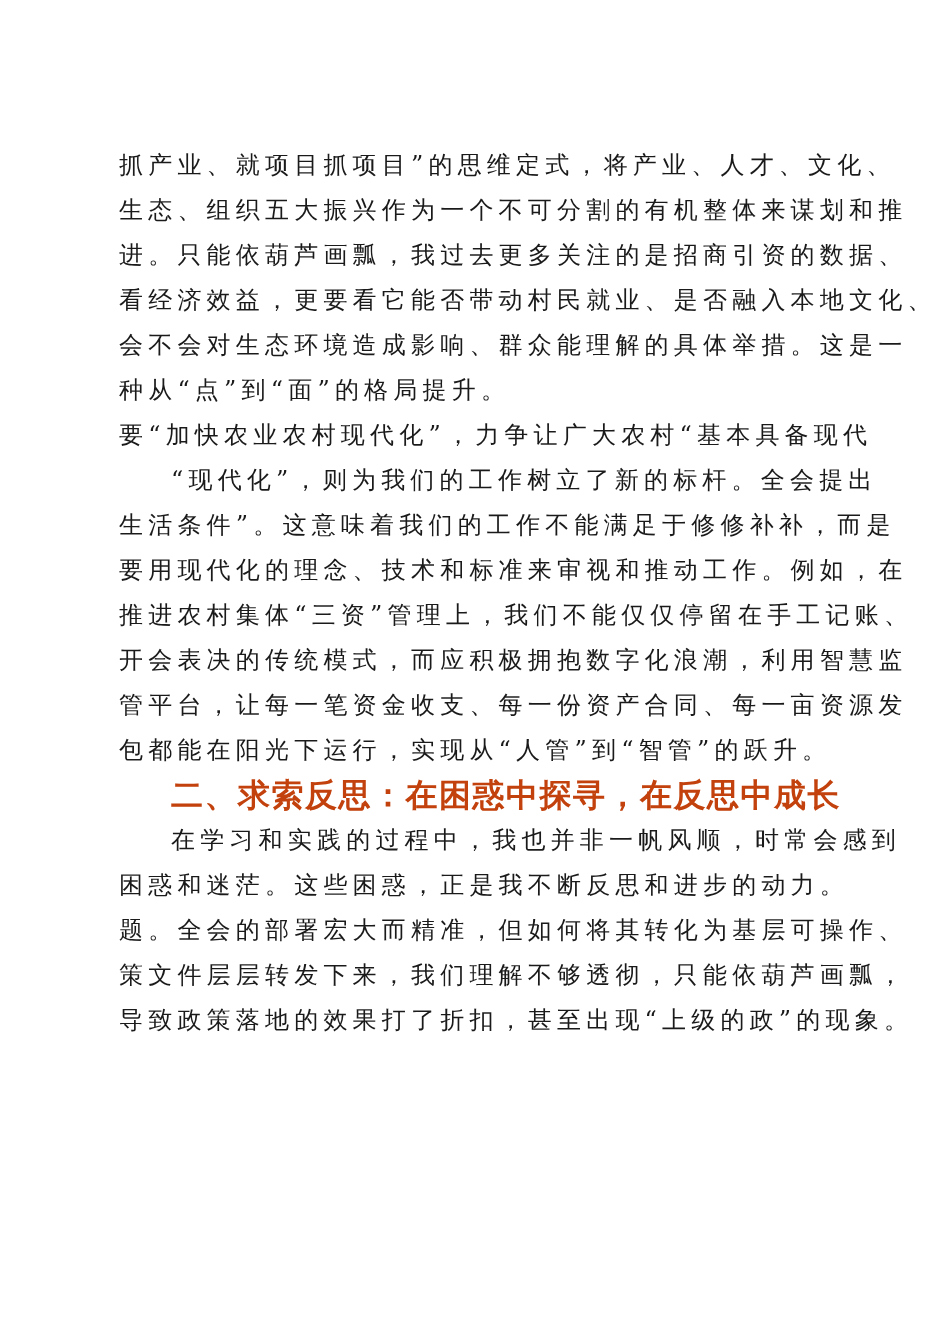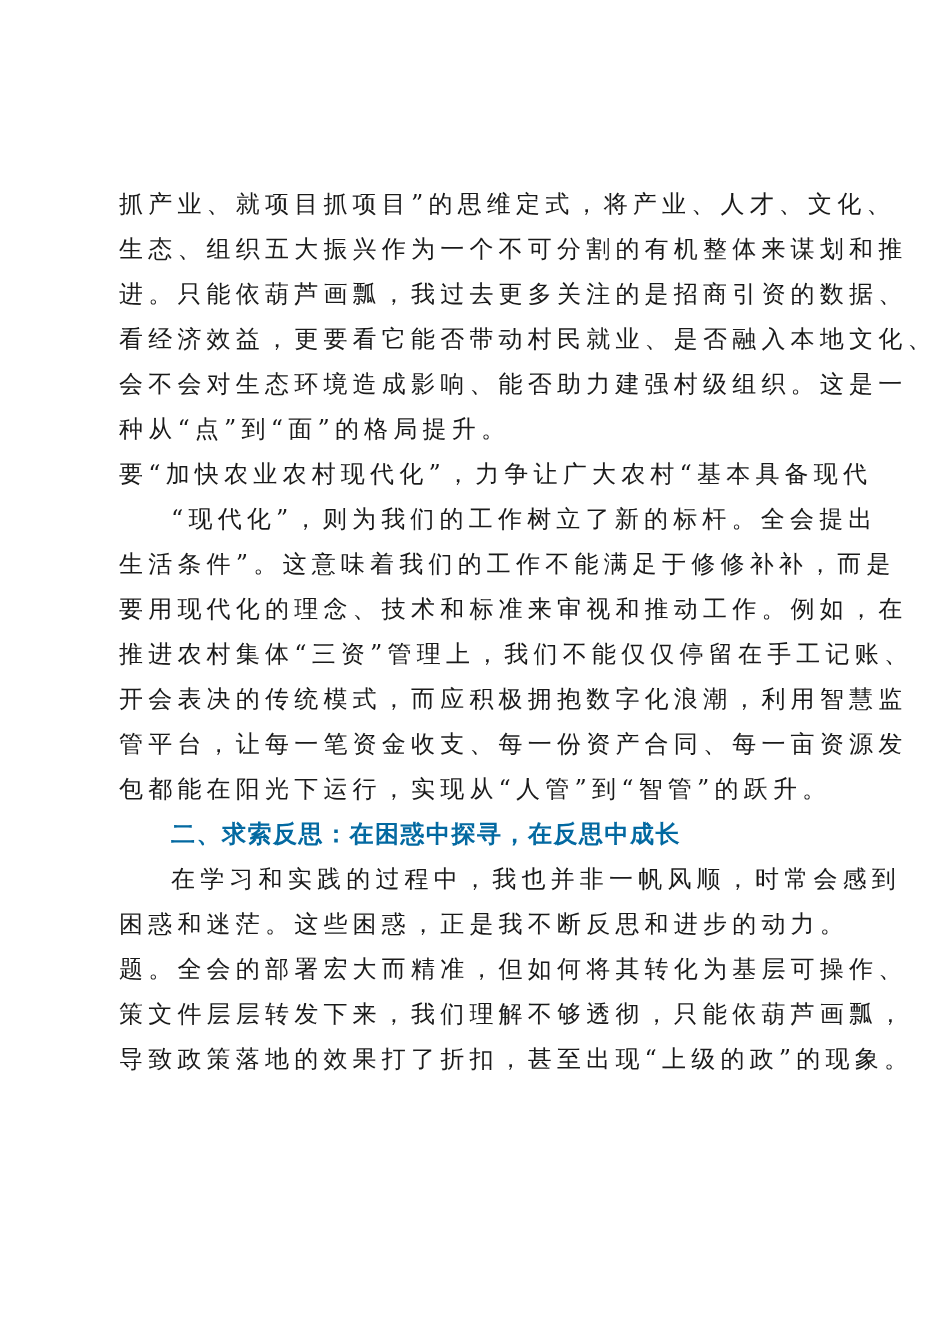--- a/index.html
+++ b/index.html
@@ -24,50 +24,49 @@
     .content {
       position: absolute;
       left: 119px;
       top: 143px;
       width: 736px;
       color: #1a1a1a;
       font-family: "DejaVu Serif", "Liberation Serif", serif;
       font-size: 24px;
       line-height: 45px;
       letter-spacing: 5.2px;
-      margin-top: 39px;
     }
     .line {
       display: block;
       white-space: nowrap;
       height: 45px;
     }
     .indent {
       padding-left: 52px;
     }
     .heading {
       font-family: "DejaVu Sans", "Liberation Sans", sans-serif;
       font-weight: bold;
       letter-spacing: 1.5px;
-      font-size: 24px;
-      color: #0369a1;
+      font-size: 32px;
+      color: #c2410c;
     }
   </style>
 </head>
 <body>
 
 <div class="page">
   <div class="content">
 
     <div>
       <span class="line">抓产业、就项目抓项目”的思维定式，将产业、人才、文化、</span>
       <span class="line">生态、组织五大振兴作为一个不可分割的有机整体来谋划和推</span>
       <span class="line">进。只能依葫芦画瓢，我过去更多关注的是招商引资的数据、</span>
       <span class="line">看经济效益，更要看它能否带动村民就业、是否融入本地文化、</span>
-      <span class="line">会不会对生态环境造成影响、能否助力建强村级组织。这是一</span>
+      <span class="line">会不会对生态环境造成影响、群众能理解的具体举措。这是一</span>
       <span class="line">种从“点”到“面”的格局提升。</span>
     </div>
 
     <div>
       <span class="line">要“加快农业农村现代化”，力争让广大农村“基本具备现代</span>
       <span class="line indent">“现代化”，则为我们的工作树立了新的标杆。全会提出</span>
       <span class="line">生活条件”。这意味着我们的工作不能满足于修修补补，而是</span>
       <span class="line">要用现代化的理念、技术和标准来审视和推动工作。例如，在</span>
       <span class="line">推进农村集体“三资”管理上，我们不能仅仅停留在手工记账、</span>
       <span class="line">开会表决的传统模式，而应积极拥抱数字化浪潮，利用智慧监</span>

